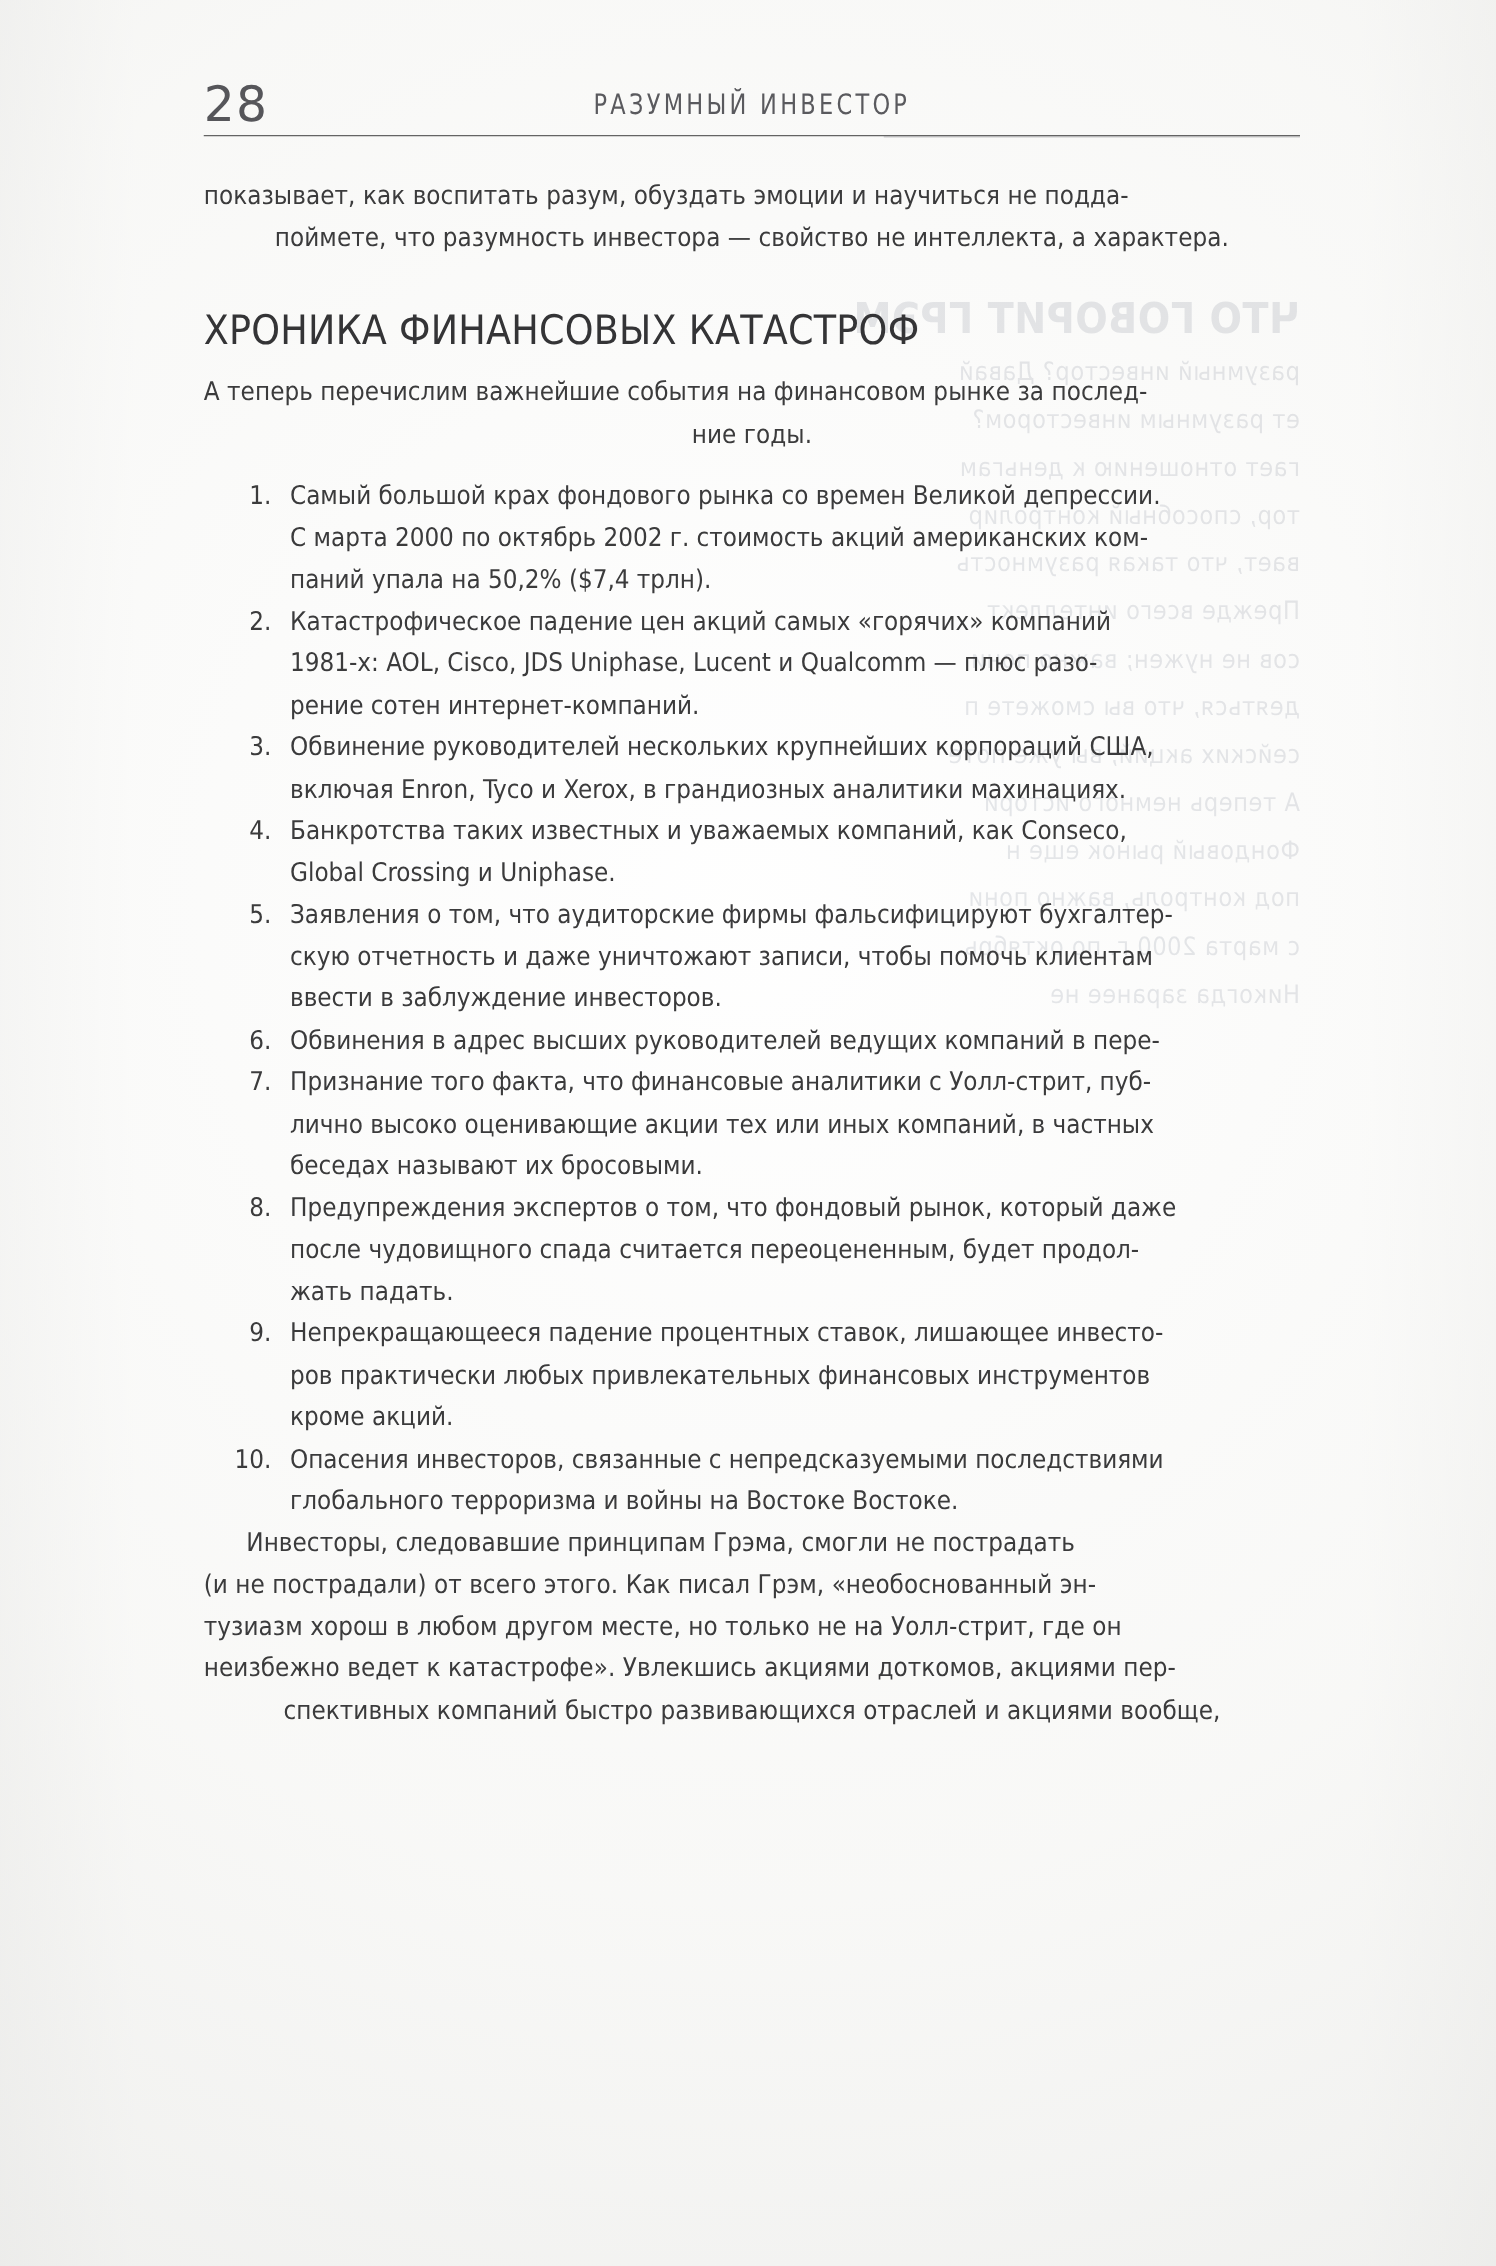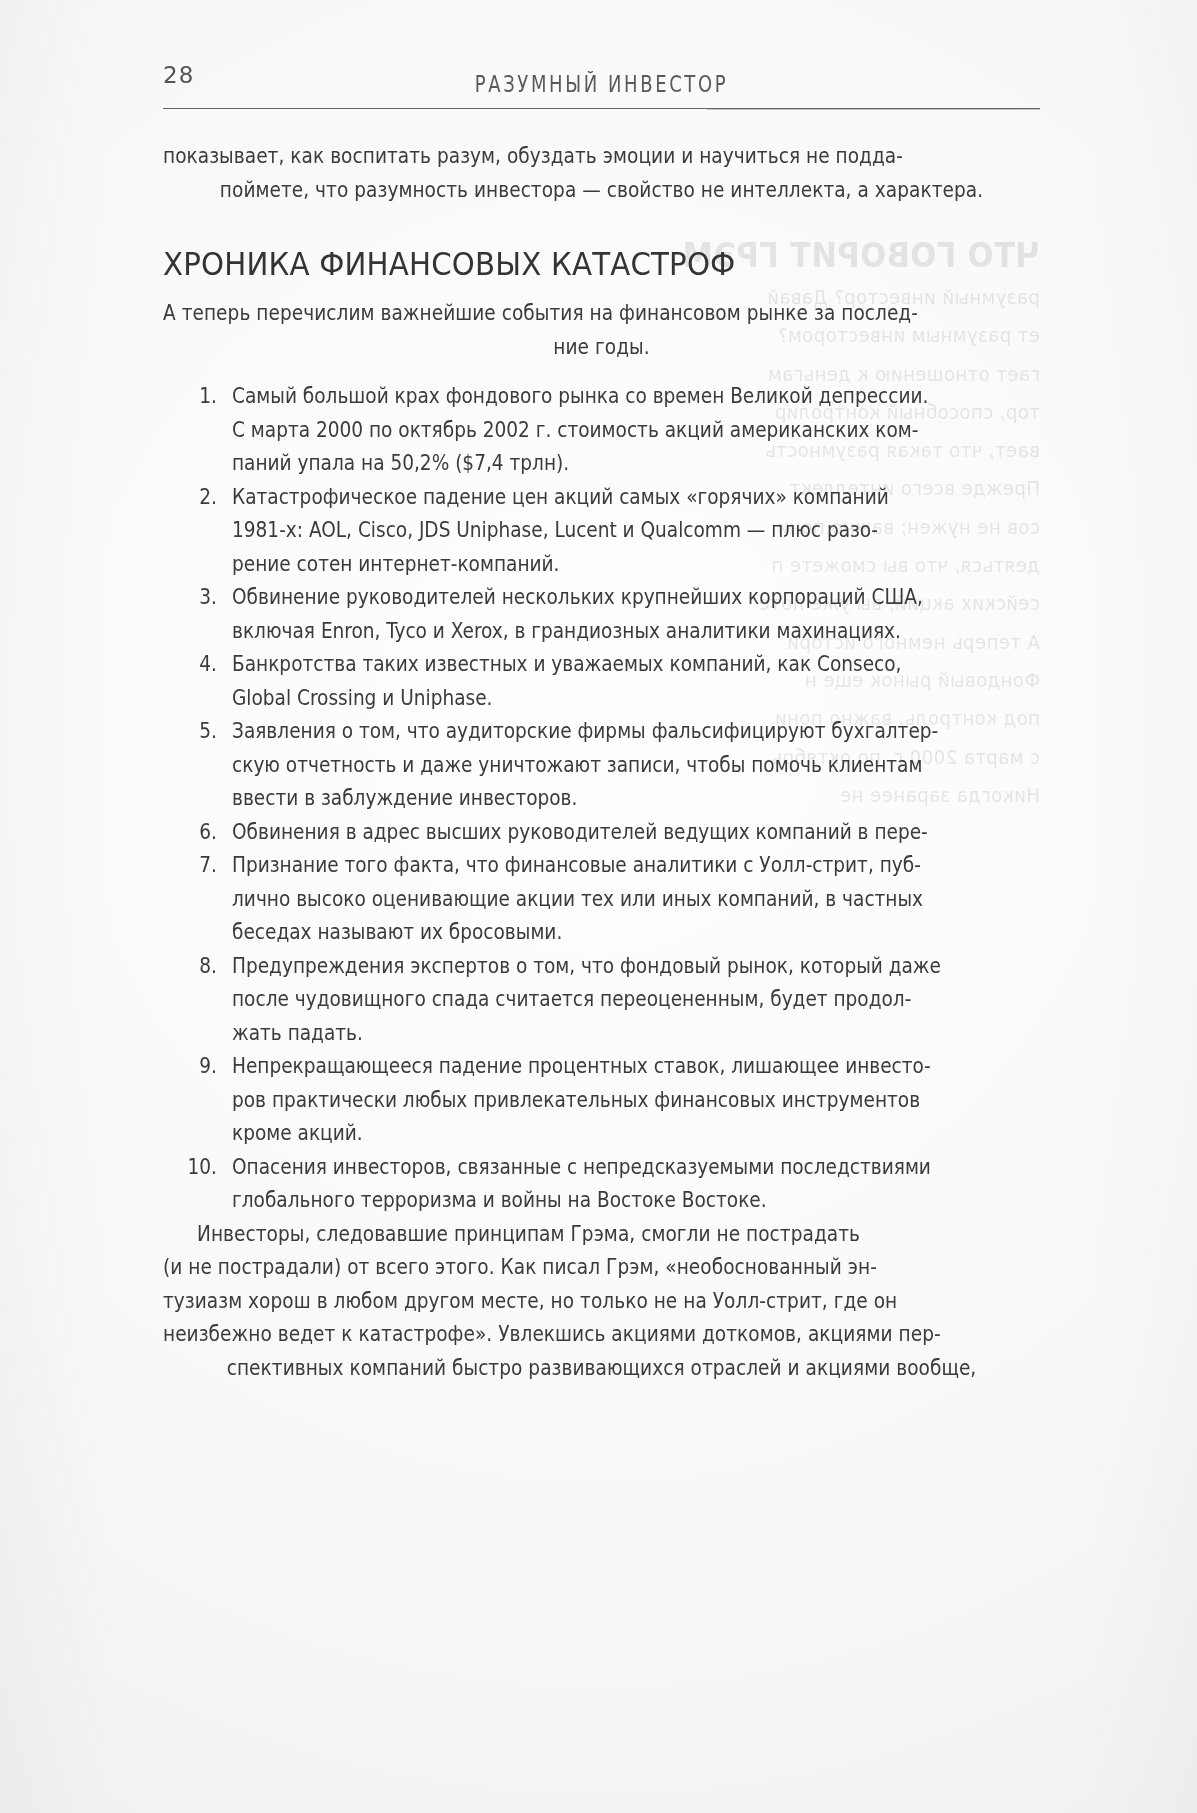--- a/index.html
+++ b/index.html
@@ -52,21 +52,21 @@
     position: absolute;
     left: 163px;
     top: 62px;
     width: 877px;
     height: 46px;
   }
   .folio {
     position: absolute;
     left: 0;
     top: 0;
-    font-size: 23px;
+    font-size: 39px;
     color: #56565a;
     letter-spacing: 1px;
     font-family: "DejaVu Sans", "Liberation Sans", sans-serif;
   }
   .running-title {
     position: absolute;
     left: 0;
     right: 0;
     top: 9px;
     text-align: center;

